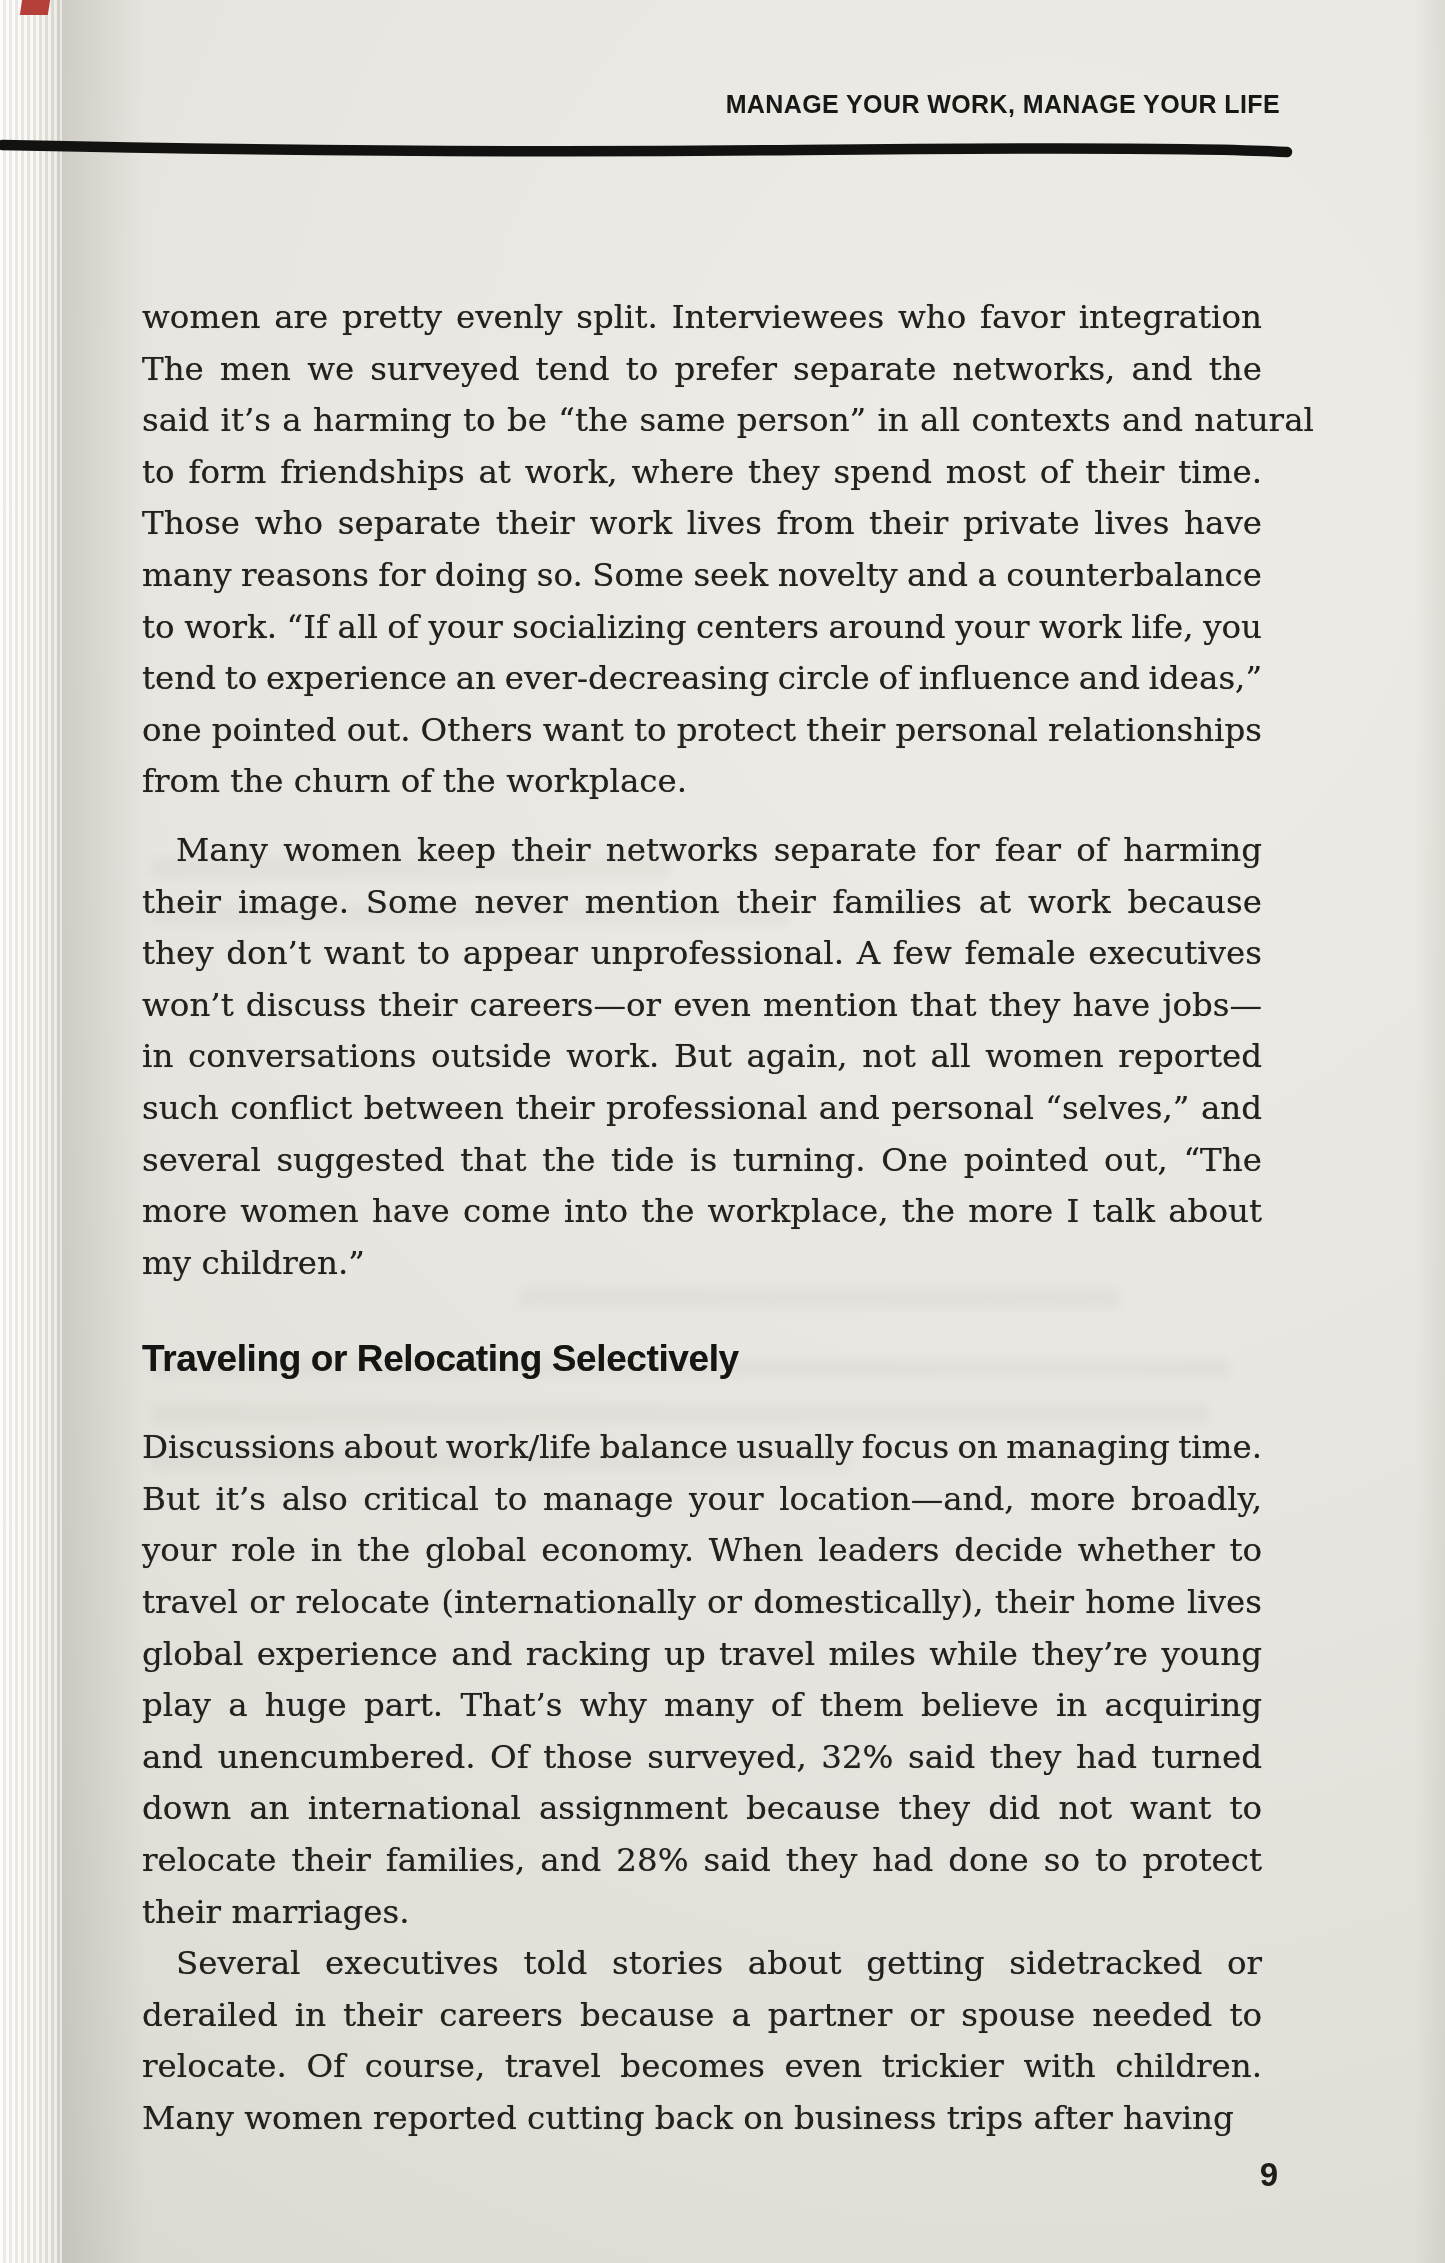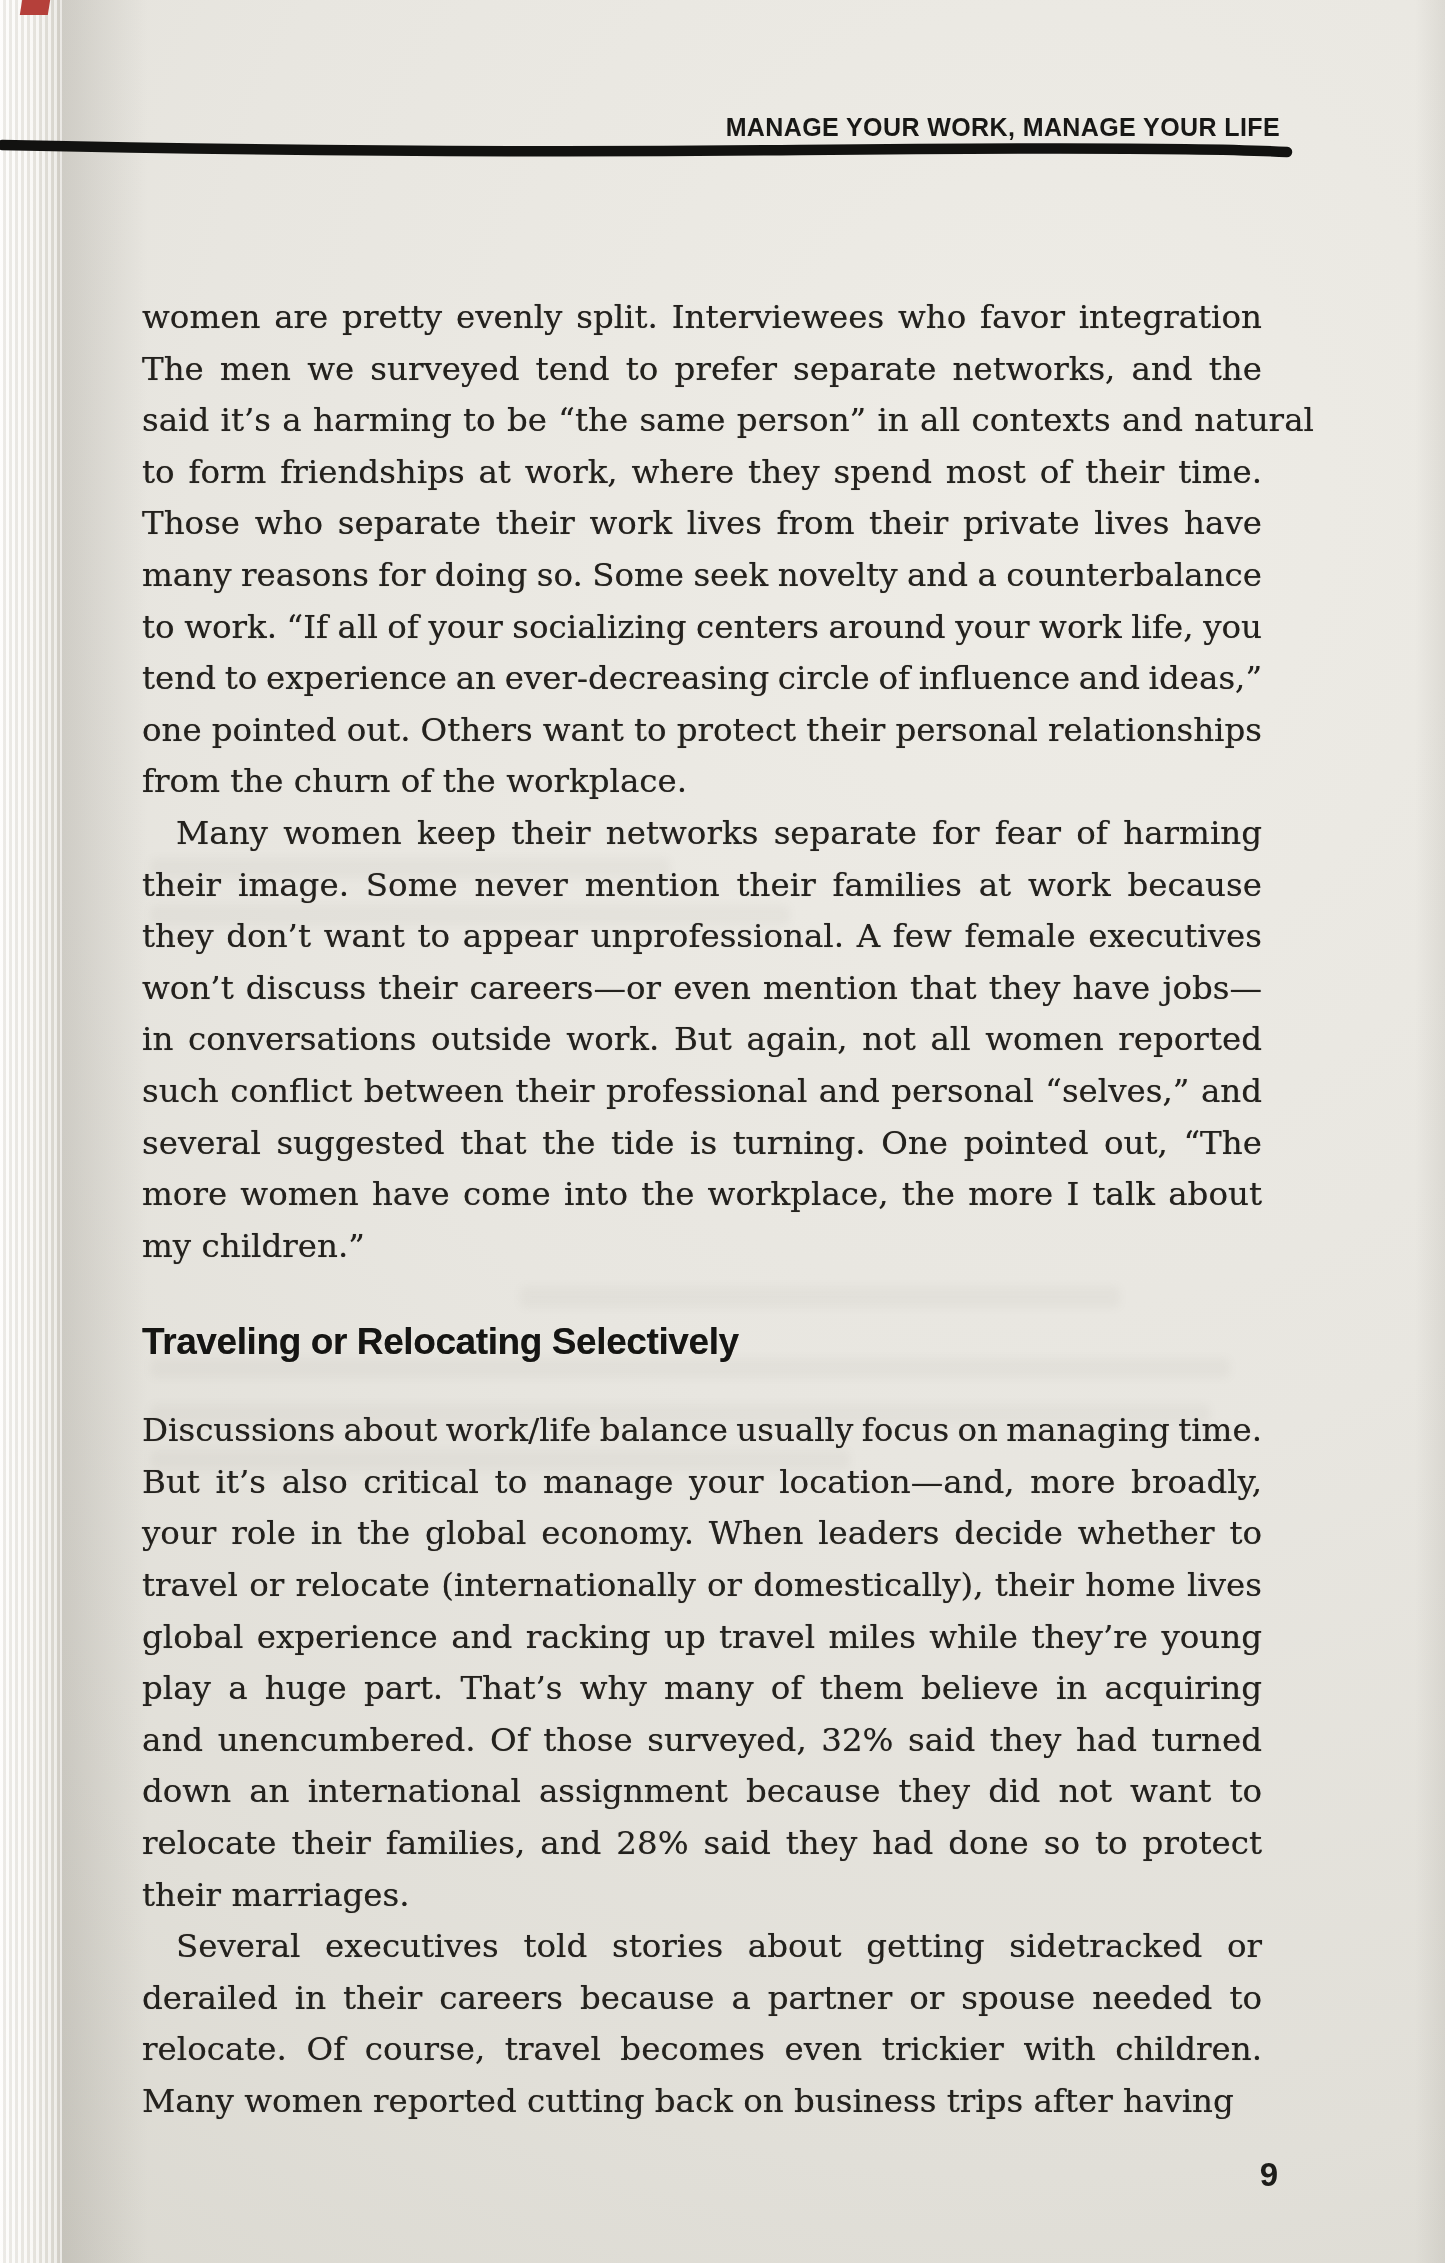--- a/index.html
+++ b/index.html
@@ -25,21 +25,21 @@
   .right-edge-shade{
     position:absolute;right:0;top:0;width:30px;height:100%;
     background:linear-gradient(270deg, rgba(100,95,85,.10), rgba(100,95,85,0));
   }
   .cover-sliver{
     position:absolute;left:21px;top:0;width:28px;height:15px;
     transform:skewX(-9deg);
   }
   
   .running-header{
-    position:absolute;top:113px;right:165px;
+    position:absolute;top:90px;right:165px;
     font-family:"Liberation Sans",sans-serif;font-weight:700;
     font-size:25px;letter-spacing:.4px;color:#181816;
     white-space:nowrap;
     margin-left:20px;
   }
   .header-rule{position:absolute;left:0;top:128px;}
   
   .page-body{
     position:absolute;left:142px;top:292px;width:1120px;
     font-family:"DejaVu Serif",serif;
@@ -97,21 +97,21 @@
         <div class="line"><span style="word-spacing: 0.96px;">said it’s a harming to be “the same person” in all contexts and natural</span></div>
         <div class="line"><span style="word-spacing: 3.5px;">to form friendships at work, where they spend most of their time.</span></div>
         <div class="line"><span style="word-spacing: 4.33px;">Those who separate their work lives from their private lives have</span></div>
         <div class="line"><span style="word-spacing: -0.93px;">many reasons for doing so. Some seek novelty and a counterbalance</span></div>
         <div class="line"><span style="word-spacing: -0.81px;">to work. “If all of your socializing centers around your work life, you</span></div>
         <div class="line"><span style="word-spacing: -1.69px;">tend to experience an ever-decreasing circle of influence and ideas,”</span></div>
         <div class="line"><span style="word-spacing: -0.27px;">one pointed out. Others want to protect their personal relationships</span></div>
         <div class="line last"><span>from the churn of the workplace.</span></div>
       </div>
       <div class="paragraph">
-        <div class="line indent"><span style="word-spacing: 5.01px;">Many women keep their networks separate for fear of harming</span></div>
+        <div class="line indent"><span style="word-spacing: 5.01px; margin-top: 17px;">Many women keep their networks separate for fear of harming</span></div>
         <div class="line"><span style="word-spacing: 6.53px;">their image. Some never mention their families at work because</span></div>
         <div class="line"><span style="word-spacing: 2.35px;">they don’t want to appear unprofessional. A few female executives</span></div>
         <div class="line"><span style="word-spacing: 1.8px;">won’t discuss their careers—or even mention that they have jobs—</span></div>
         <div class="line"><span style="word-spacing: 4.29px;">in conversations outside work. But again, not all women reported</span></div>
         <div class="line"><span style="word-spacing: 1.13px;">such conflict between their professional and personal “selves,” and</span></div>
         <div class="line"><span style="word-spacing: 5.25px;">several suggested that the tide is turning. One pointed out, “The</span></div>
         <div class="line"><span style="word-spacing: 2.86px;">more women have come into the workplace, the more I talk about</span></div>
         <div class="line last"><span>my children.”</span></div>
       </div>
       <h2 class="section-heading">Traveling or Relocating Selectively</h2>

